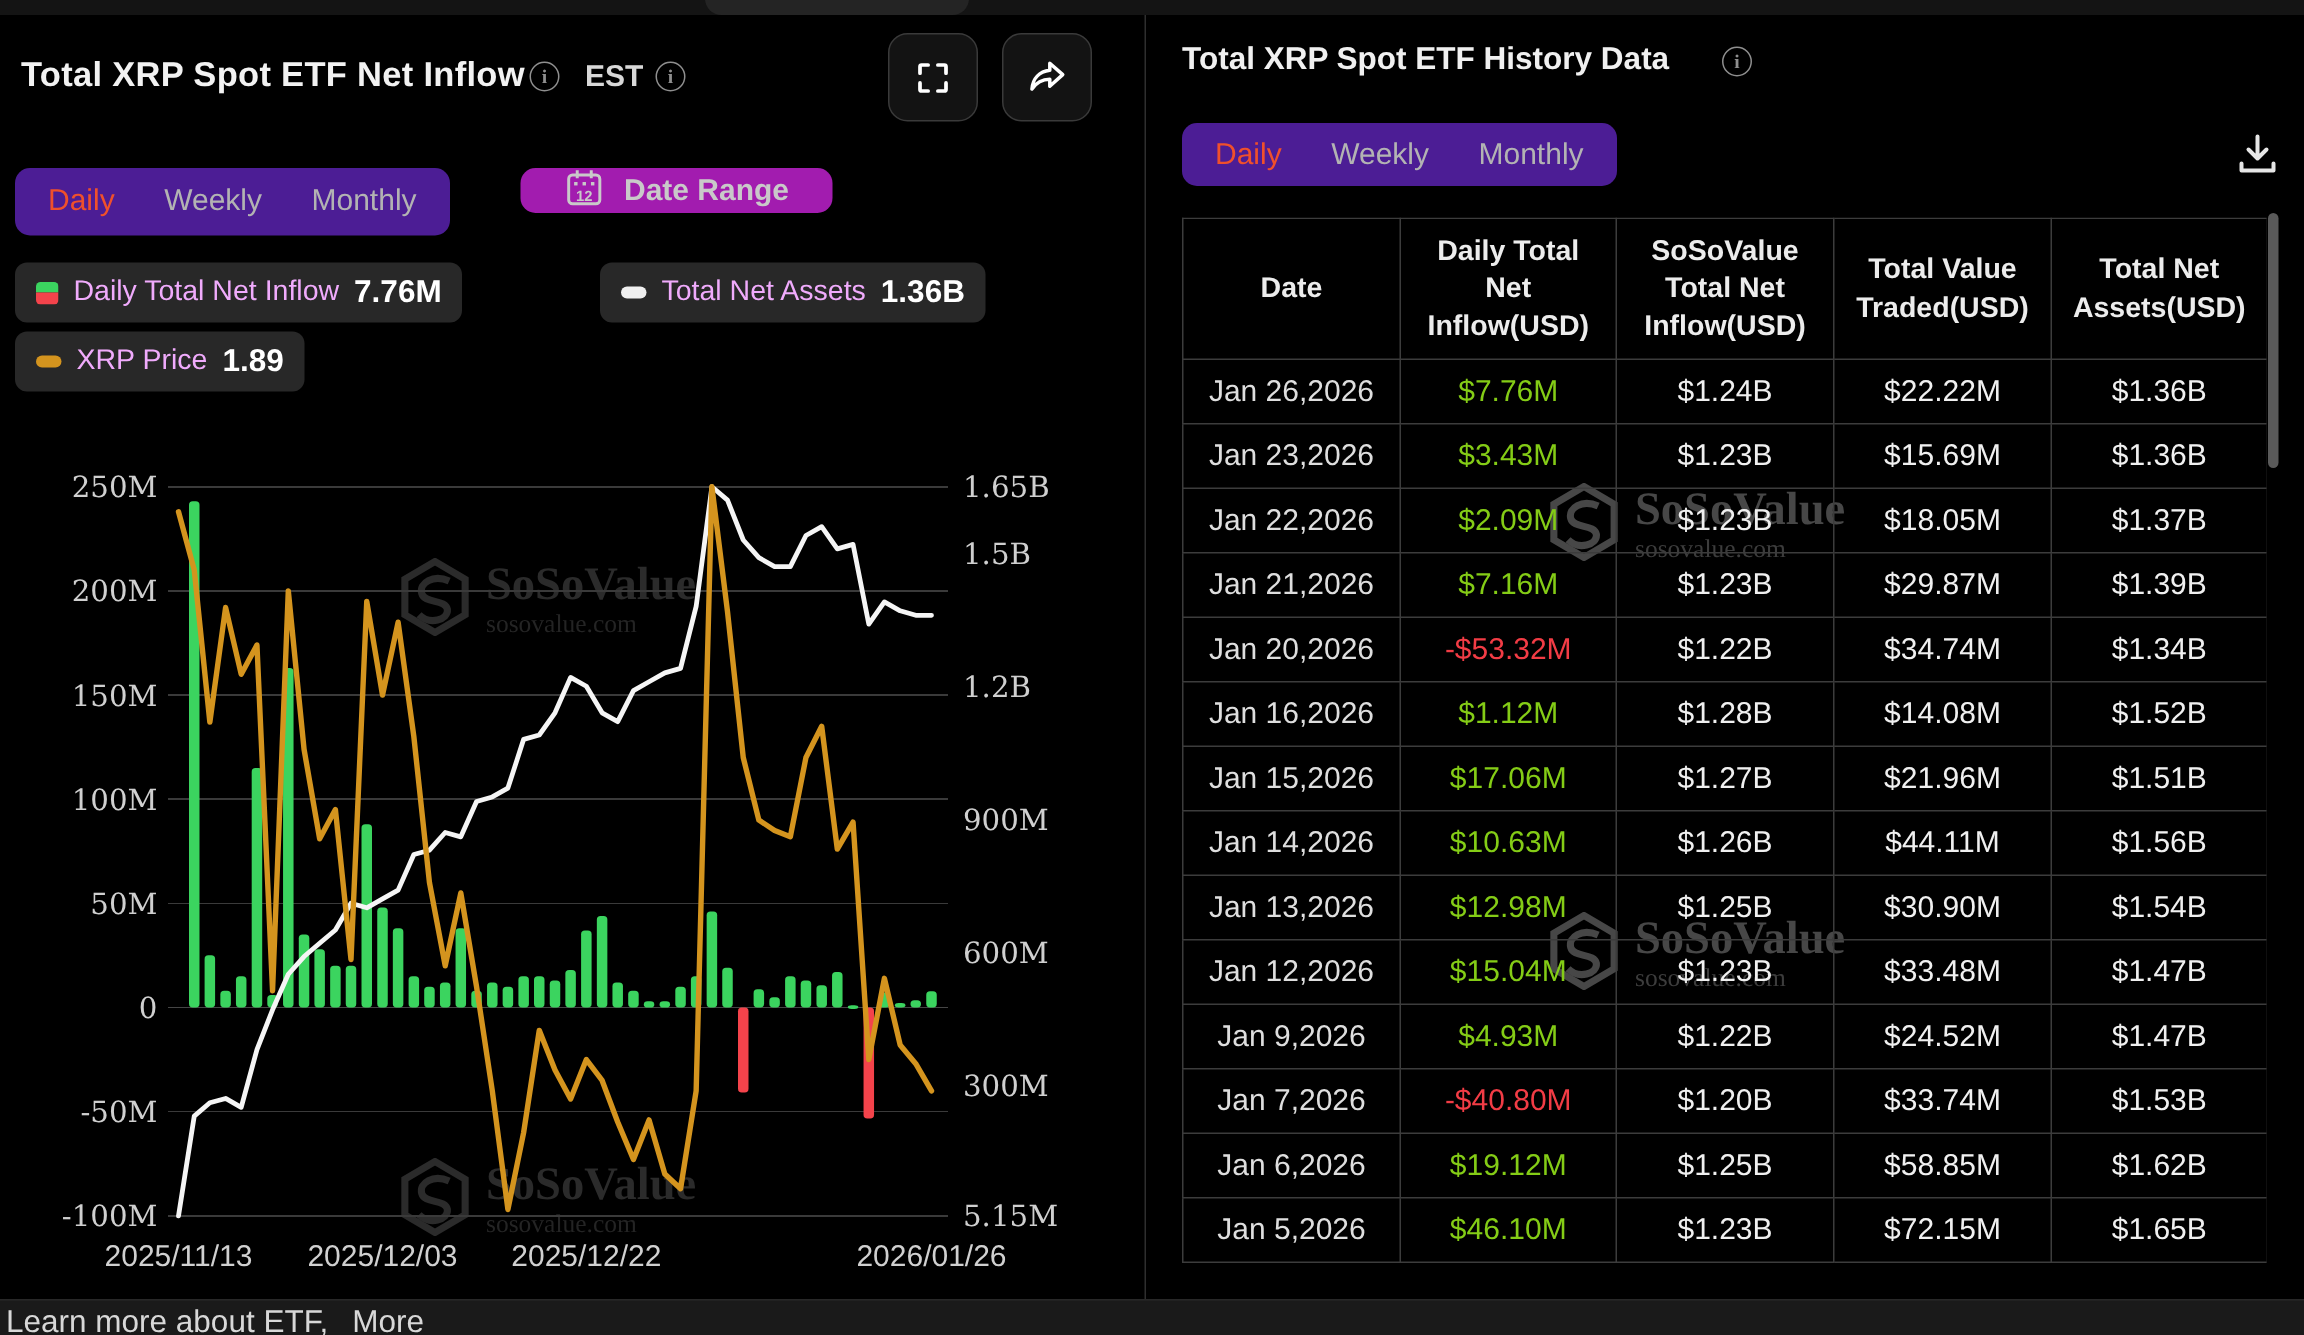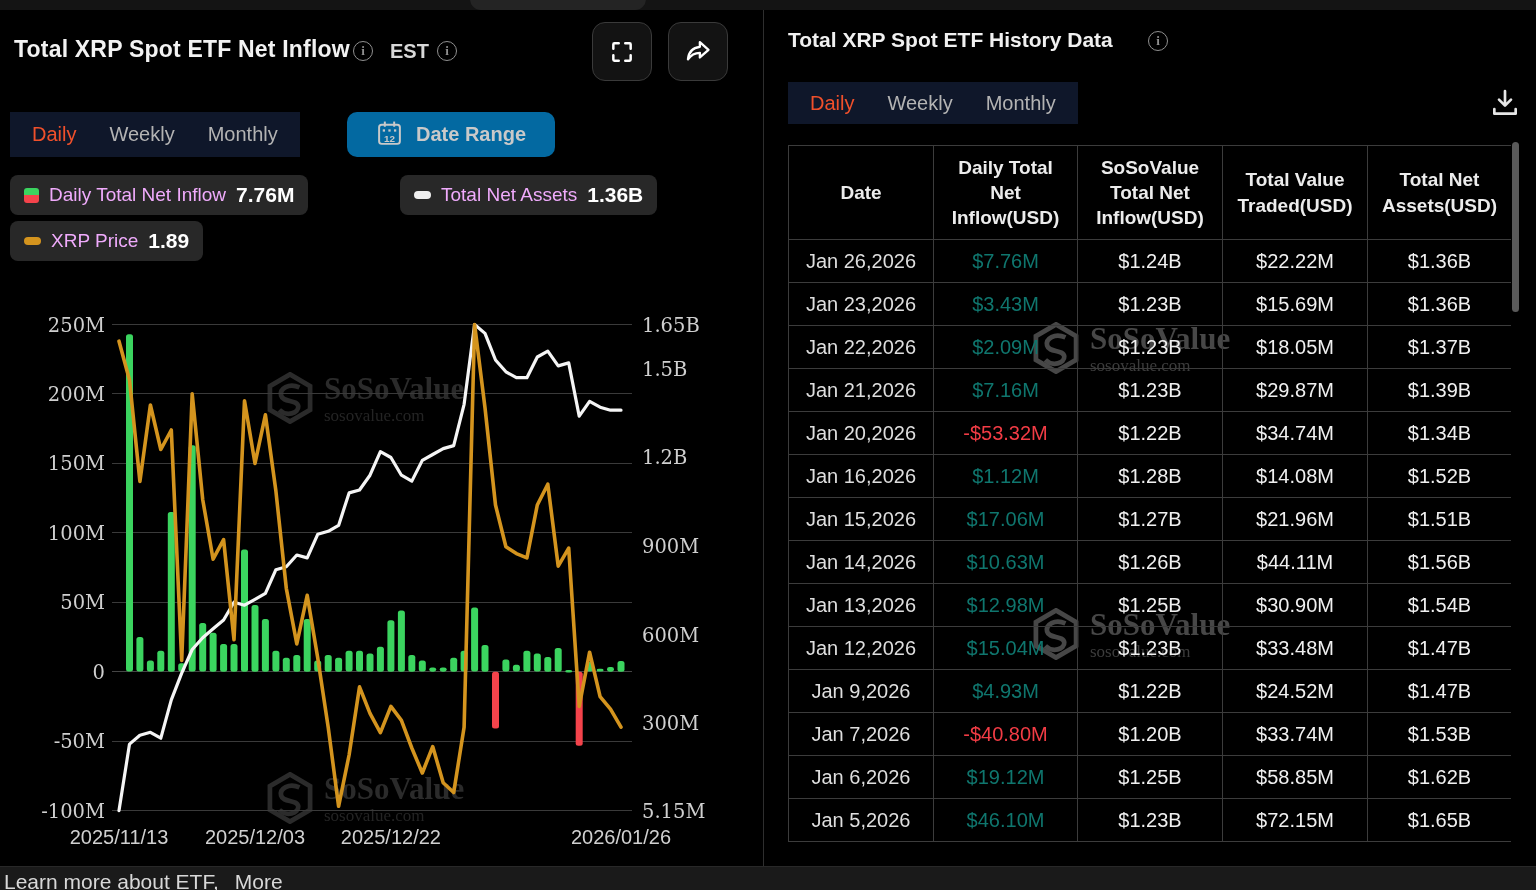--- a/index.html
+++ b/index.html
@@ -17,28 +17,28 @@
   
   .lp-title { position:absolute; left:14px; top:36px; font-size:23px; font-weight:700; color:#f2f2f2; letter-spacing:.2px; }
   .info-icon { display:inline-flex; align-items:center; justify-content:center;
     width:20px; height:20px; border:1.5px solid #8f8f8f; border-radius:50%;
     color:#8f8f8f; font-size:13px; font-family:"Liberation Serif",serif; font-weight:700; }
   .est-label { position:absolute; left:390px; top:40px; font-size:20px; font-weight:600; color:#d8d8d8; }
   .icon-btn { position:absolute; width:60px; height:59px; background:#131313; border:1.5px solid #3a3a3a;
     border-radius:13px; display:flex; align-items:center; justify-content:center; cursor:pointer; }
 
   .tabs { position:absolute; display:inline-flex; align-items:center; gap:33px;
-    background:#0f172a; border-radius:0; padding:0 22px; height:45px; }
+    background:#4c1d95; border-radius:10px; padding:0 22px; height:45px; }
   .tab { font-size:20px; color:#b3b3b3; cursor:pointer; white-space:nowrap; }
   .tab.active { color:#f0502b; }
   .tabs-left { left:10px; top:112px; }
   .tabs-right { left:788px; top:82px; height:42px; }
 
-  .date-range { position:absolute; left:347px; top:112px; height:45px; display:inline-flex;
-    align-items:center; gap:13px; background:#0369a1; border:none; border-radius:10px;
+  .date-range { position:absolute; left:347px; top:112px; height:30px; display:inline-flex;
+    align-items:center; gap:13px; background:#a21caf; border:none; border-radius:10px;
     padding:0 29px; cursor:pointer; }
   .date-range span.lbl { font-size:20px; font-weight:700; color:#c9c9c9; }
 
   .chip { position:absolute; height:40px; display:inline-flex; align-items:center; gap:10px;
     background:#282828; border-radius:8px; padding:0 14px; }
   .chip .lbl { font-size:19px; color:#f0abfc; white-space:nowrap; }
   .chip .val { font-size:21px; font-weight:700; color:#fff; }
   .sq-icon { width:15px; height:15px; border-radius:3px; overflow:hidden; display:flex; flex-direction:column; }
   .sq-icon i { flex:1; }
   .pill-icon { width:17px; height:8px; border-radius:4px; }
@@ -54,21 +54,21 @@
   
   .rp-title { position:absolute; left:788px; top:28px; font-size:21px; font-weight:700; color:#f0f0f0; }
   .dl-btn { position:absolute; left:1487px; top:86px; width:36px; height:36px; background:none; border:none; cursor:pointer; }
 
   .table-wrap { position:absolute; left:788px; top:145px; width:723px; height:721px; overflow:hidden; }
   table.hist { border-collapse:collapse; width:723px; table-layout:fixed; background:transparent; }
   table.hist th, table.hist td { border:1px solid #3c3c3c; text-align:center; }
   table.hist th { height:94px; font-size:19px; font-weight:600; color:#ececec; line-height:1.32; padding:0 13px; }
   table.hist td { height:43px; font-size:20px; color:#f0f0f0; font-weight:500; }
   table.hist td.date { color:#dedede; font-weight:400; }
-  table.hist td.pos { color:#0f766e; }
+  table.hist td.pos { color:#84cc16; }
   table.hist td.neg { color:#f23c45; }
 
   .scroll-thumb { position:absolute; left:1512px; top:142px; width:7px; height:170px;
     background:#5a5a5a; border-radius:4px; }
 
   
   .footer { position:absolute; left:0; top:866px; width:1536px; height:24px; background:#1a1a1a;
     border-top:1px solid #282828; overflow:hidden; }
   .footer .ftxt { position:absolute; left:4px; top:3px; font-size:21px; color:#d8d8d8; white-space:nowrap; }
   .footer .more { margin-left:16px; }

